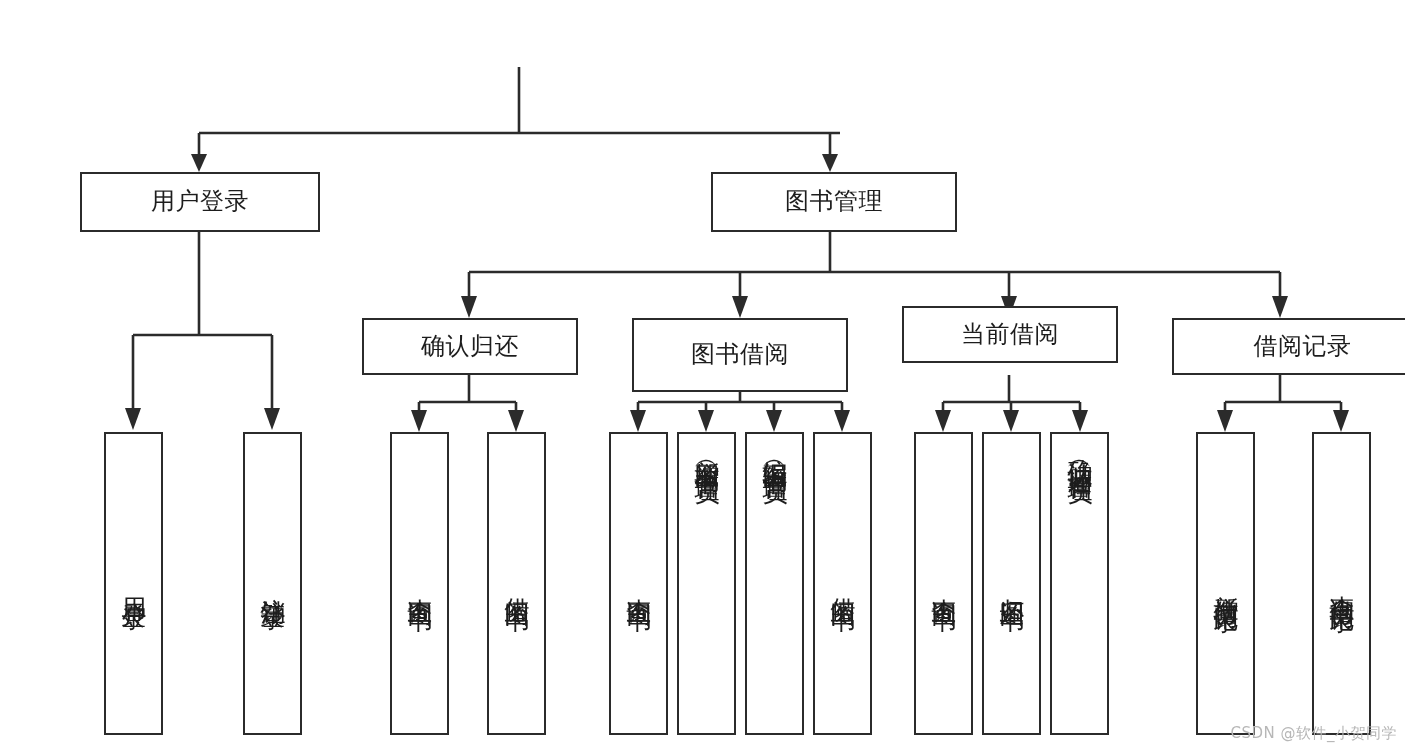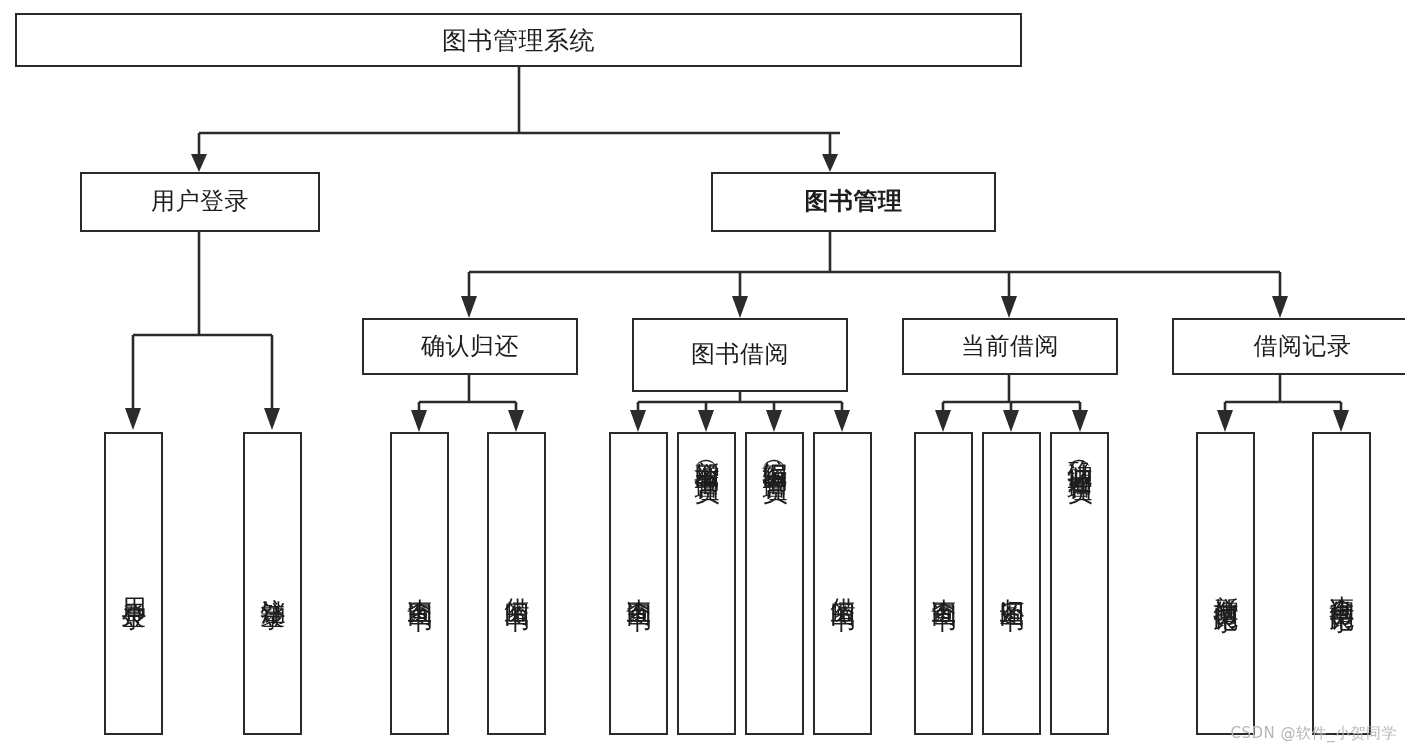--- a/index.html
+++ b/index.html
@@ -155,41 +155,38 @@
     <polygon points="1072,410 1088,410 1080,432"></polygon>
 
     <line x1="1280" y1="375" x2="1280" y2="402"></line>
     <line x1="1225" y1="402" x2="1341" y2="402"></line>
     <line x1="1225" y1="402" x2="1225" y2="412"></line>
     <polygon points="1217,410 1233,410 1225,432"></polygon>
     <line x1="1341" y1="402" x2="1341" y2="412"></line>
     <polygon points="1333,410 1349,410 1341,432"></polygon>
   </svg>
 
-  <div class="node root" style="left:15px; top:13px; width:1007px; height:54px;">
-    <span class="lbl">图书管理系统</span>
-  </div>
 
   <div class="node branch" style="left:80px; top:172px; width:240px; height:60px;">
     <span class="lbl">用户登录</span>
   </div>
 
-  <div class="node branch" style="left:711px; top:172px; width:285px; height:60px;font-weight:bold;">
+  <div class="node branch" style="left:711px; top:172px; width:246px; height:60px;">
     <span class="lbl">图书管理</span>
   </div>
 
   <div class="node branch" style="left:362px; top:318px; width:216px; height:57px;">
     <span class="lbl">确认归还</span>
   </div>
 
   <div class="node branch" style="left:632px; top:318px; width:216px; height:74px;">
     <span class="lbl">图书借阅</span>
   </div>
 
-  <div class="node branch" style="left:902px; top:318px; width:216px; height:57px;">
+  <div class="node branch" style="left:902px; top:306px; width:216px; height:57px;">
     <span class="lbl">当前借阅</span>
   </div>
 
   <div class="node branch" style="left:1172px; top:318px; width:249px; height:57px;padding-left:12px;">
     <span class="lbl">借阅记录</span>
   </div>
 
   <div class="node leaf centered" style="left:104px; top:432px; width:59px; height:303px;">
     <span class="lbl">用户登录</span>
   </div>

